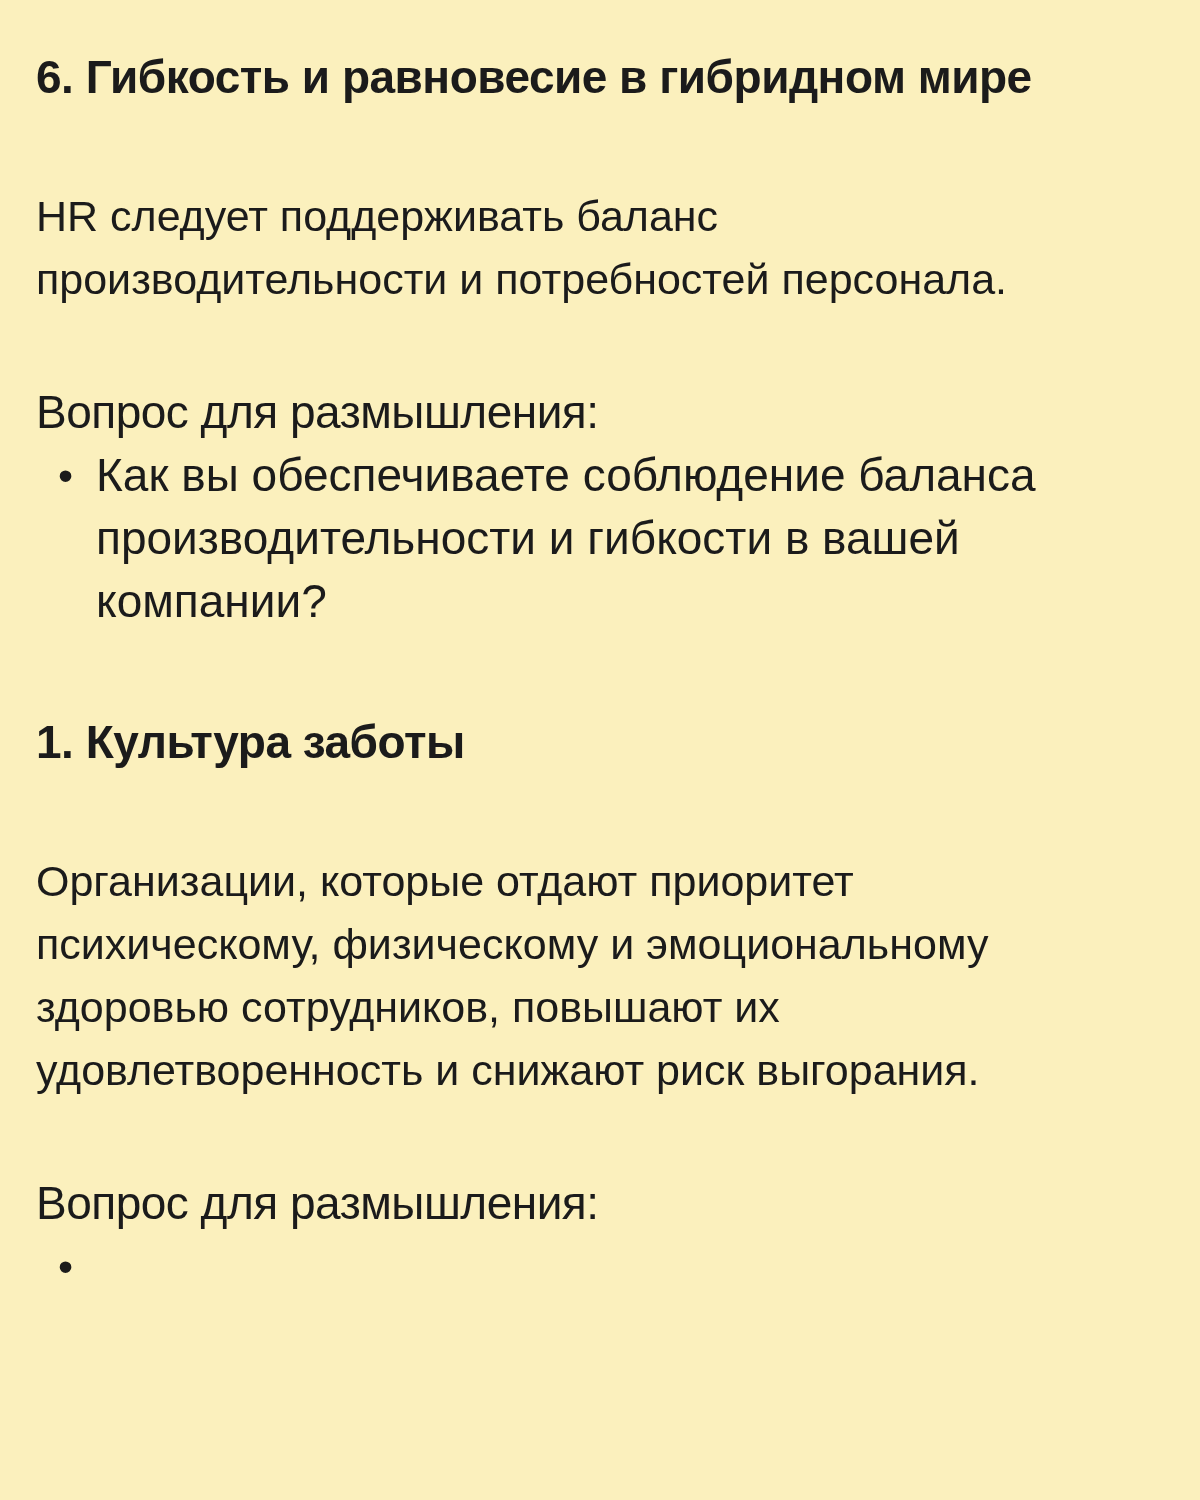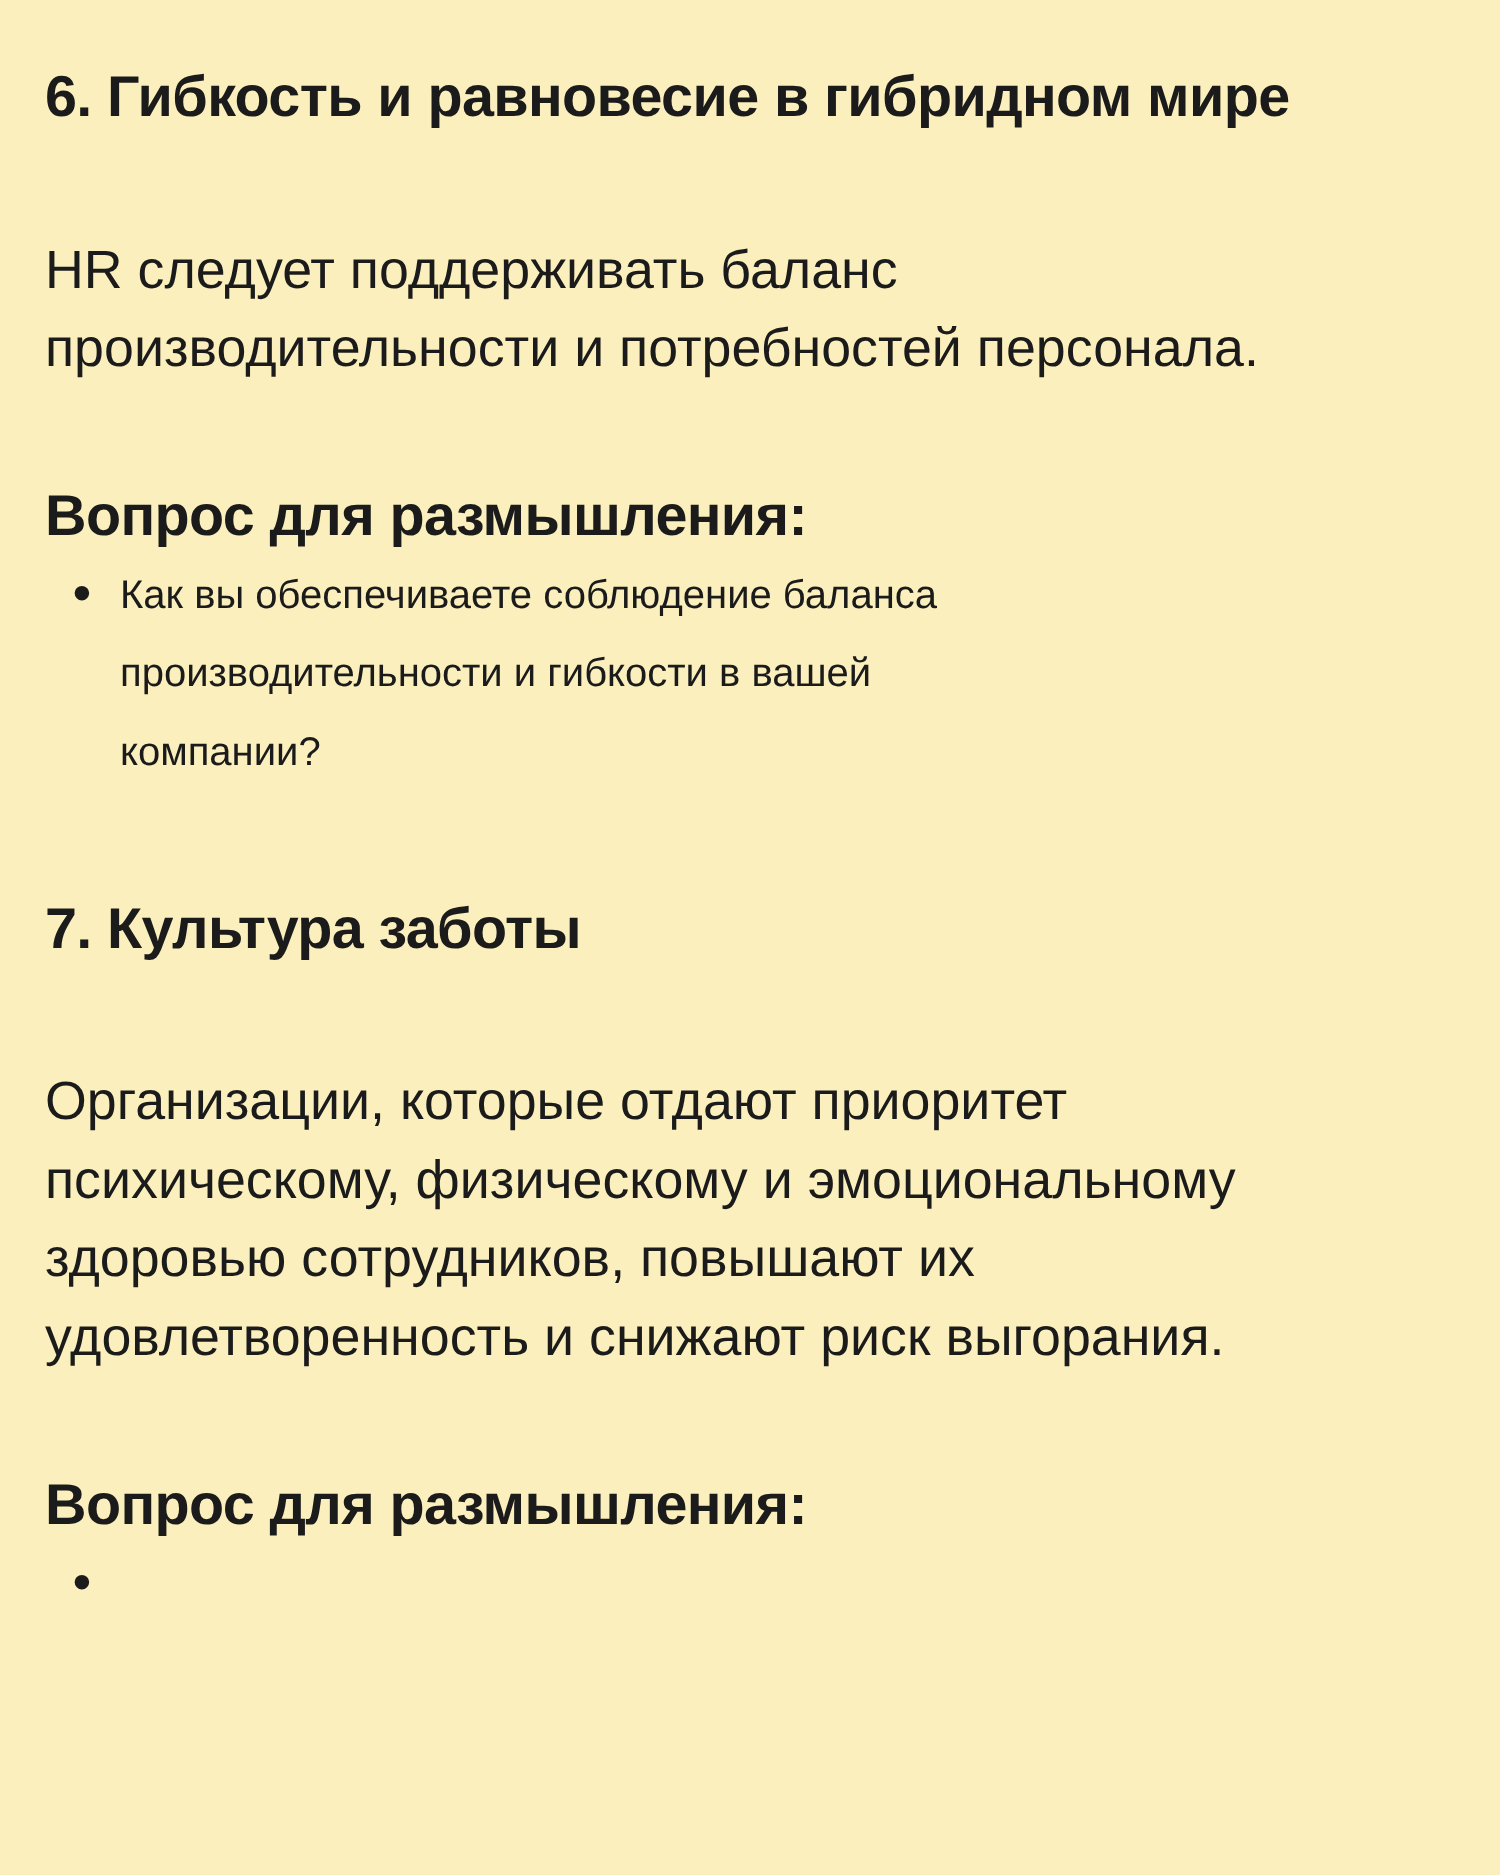--- a/index.html
+++ b/index.html
@@ -30,21 +30,21 @@
   }
   .section-paragraph {
     font-size: 43px;
     font-weight: normal;
     line-height: 63px;
     margin: 16px 0 70px 0;
     white-space: pre-line;
   }
   .question-label {
     font-size: 46px;
-    font-weight: bold;
+    font-weight: normal;
     line-height: 63px;
     margin: 0;
     letter-spacing: -0.5px;
   }
   ul.question-list {
     list-style: none;
     margin: 0 0 78px 0;
     padding: 0;
   }
   ul.question-list.last {
@@ -55,21 +55,21 @@
     align-items: flex-start;
     padding-left: 22px;
   }
   .bullet-dot {
     flex: 0 0 38px;
     width: 38px;
     font-size: 43px;
     line-height: 63px;
   }
   .bullet-text {
-    font-size: 32px;
+    font-size: 46px;
     line-height: 63px;
     white-space: pre-line;
   }
 </style>
 </head>
 <body style="background: rgb(251, 240, 189); color: rgb(27, 27, 27);">
 
 <div class="page">
 
   <div>
@@ -84,21 +84,21 @@
       <li>
         <span class="bullet-dot">•</span>
         <span class="bullet-text">Как вы обеспечиваете соблюдение баланса
 производительности и гибкости в вашей
 компании?</span>
       </li>
     </ul>
   </div>
 
   <div>
-    <h1 class="section-heading">7. Культура заботы</h1>
+    <h1 class="section-heading">1. Культура заботы</h1>
 
     <p class="section-paragraph">Организации, которые отдают приоритет
 психическому, физическому и эмоциональному
 здоровью сотрудников, повышают их
 удовлетворенность и снижают риск выгорания.</p>
 
     <p class="question-label">Вопрос для размышления:</p>
 
     <ul class="question-list last">
       <li>

